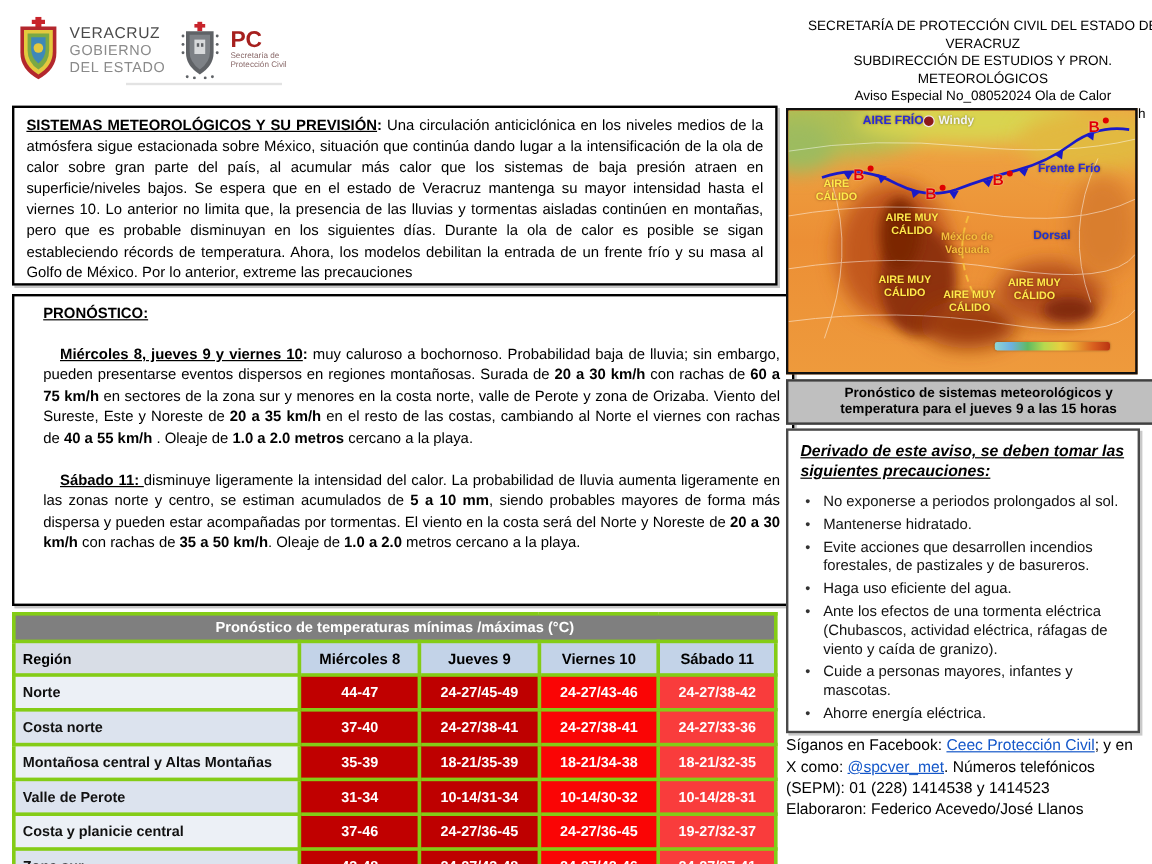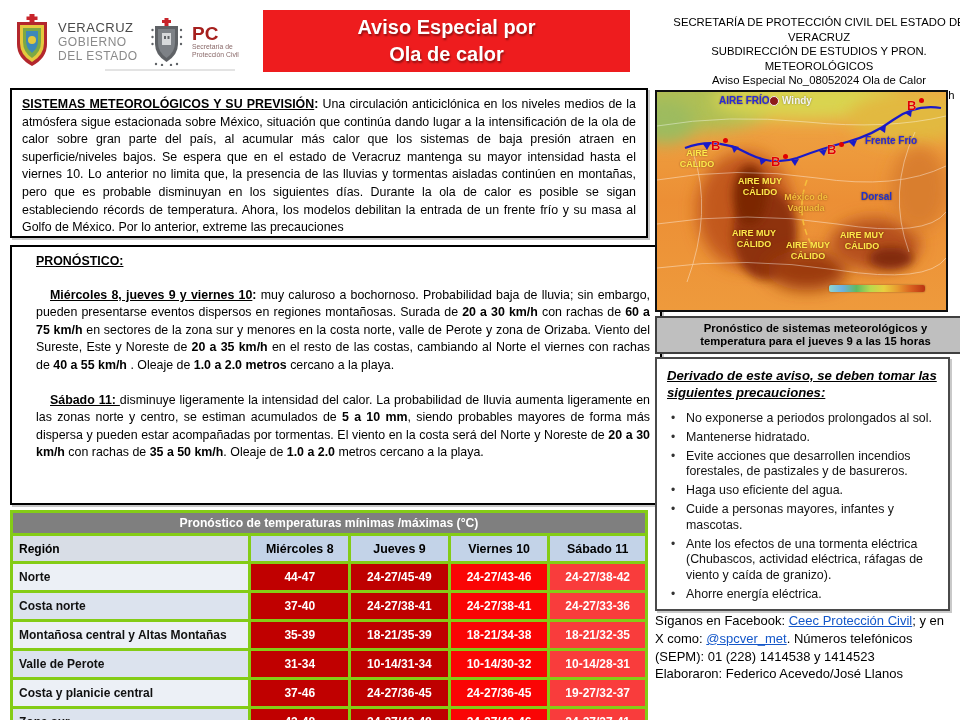--- a/index.html
+++ b/index.html
@@ -126,24 +126,20 @@
       </g>
     </svg>
     <div class="logo-text">
       <span class="pc-abbr">PC</span>
       <span class="pc-sub">Secretaría de</span>
       <span class="pc-sub">Protección Civil</span>
     </div>
   </div>
   <div id="logo-underline"></div>
 
-  <div class="banner" style="background: rgb(238, 28, 30);">
-    <span>Aviso Especial por</span>
-    <span>Ola de calor</span>
-  </div>
 
   <div class="org-info" id="org-info">
       <div>SECRETARÍA DE PROTECCIÓN CIVIL  DEL ESTADO DE VERACRUZ</div>
       <div>SUBDIRECCIÓN DE ESTUDIOS Y PRON. METEOROLÓGICOS</div>
       <div>Aviso Especial No_08052024 Ola de Calor</div>
       <div>XALAPA,  VER.,  miércoles 08 de mayo de 2024/8:00 h</div>
     </div>
 
   <div class="tbox" id="box-systems">
     <span><span class="seg-b seg-u">SISTEMAS METEOROLÓGICOS Y SU PREVISIÓN</span><span class="seg-b">: </span><span>Una circulación anticiclónica en los niveles medios de la atmósfera sigue estacionada sobre México, situación que continúa dando lugar a la intensificación de la ola de calor sobre gran parte del país, al acumular más calor que los sistemas de baja presión atraen en superficie/niveles bajos. Se espera que en el estado de Veracruz mantenga su mayor intensidad hasta el viernes 10. Lo anterior no limita que, la presencia de las lluvias y tormentas aisladas continúen en montañas, pero que es probable disminuyan en los siguientes días. Durante la ola de calor es posible se sigan estableciendo récords de temperatura. Ahora, los modelos debilitan la entrada de un frente frío y su masa al Golfo de México. Por lo anterior, extreme las precauciones</span></span>
@@ -293,22 +289,22 @@
 
   <div id="map-caption">Pronóstico de sistemas meteorológicos y temperatura para el jueves 9 a las 15 horas</div>
 
   <div id="precautions">
     <div class="p-title">Derivado de este aviso, se deben tomar las siguientes precauciones:</div>
     <ul id="precautions-list">
         <li>No exponerse a periodos prolongados al sol.</li>
         <li>Mantenerse hidratado.</li>
         <li>Evite acciones que desarrollen incendios forestales, de pastizales y de basureros.</li>
         <li>Haga uso eficiente del agua.</li>
+        <li>Ante los efectos de una tormenta eléctrica (Chubascos, actividad eléctrica, ráfagas de viento y caída de granizo).</li>
         <li>Cuide a personas mayores, infantes y mascotas.</li>
-        <li>Ante los efectos de una tormenta eléctrica (Chubascos, actividad eléctrica, ráfagas de viento y caída de granizo).</li>
         <li>Ahorre energía eléctrica.</li>
       </ul>
   </div>
 
   <div id="footer">
     <span><span>Síganos en Facebook: </span><a class="link">Ceec Protección Civil</a><span>; y en X como: </span><a class="link">@spcver_met</a><span>. Números telefónicos (SEPM):  01 (228) 1414538  y 1414523</span></span>
     <div>Elaboraron: Federico Acevedo/José Llanos</div>
   </div>
 
 </div>

